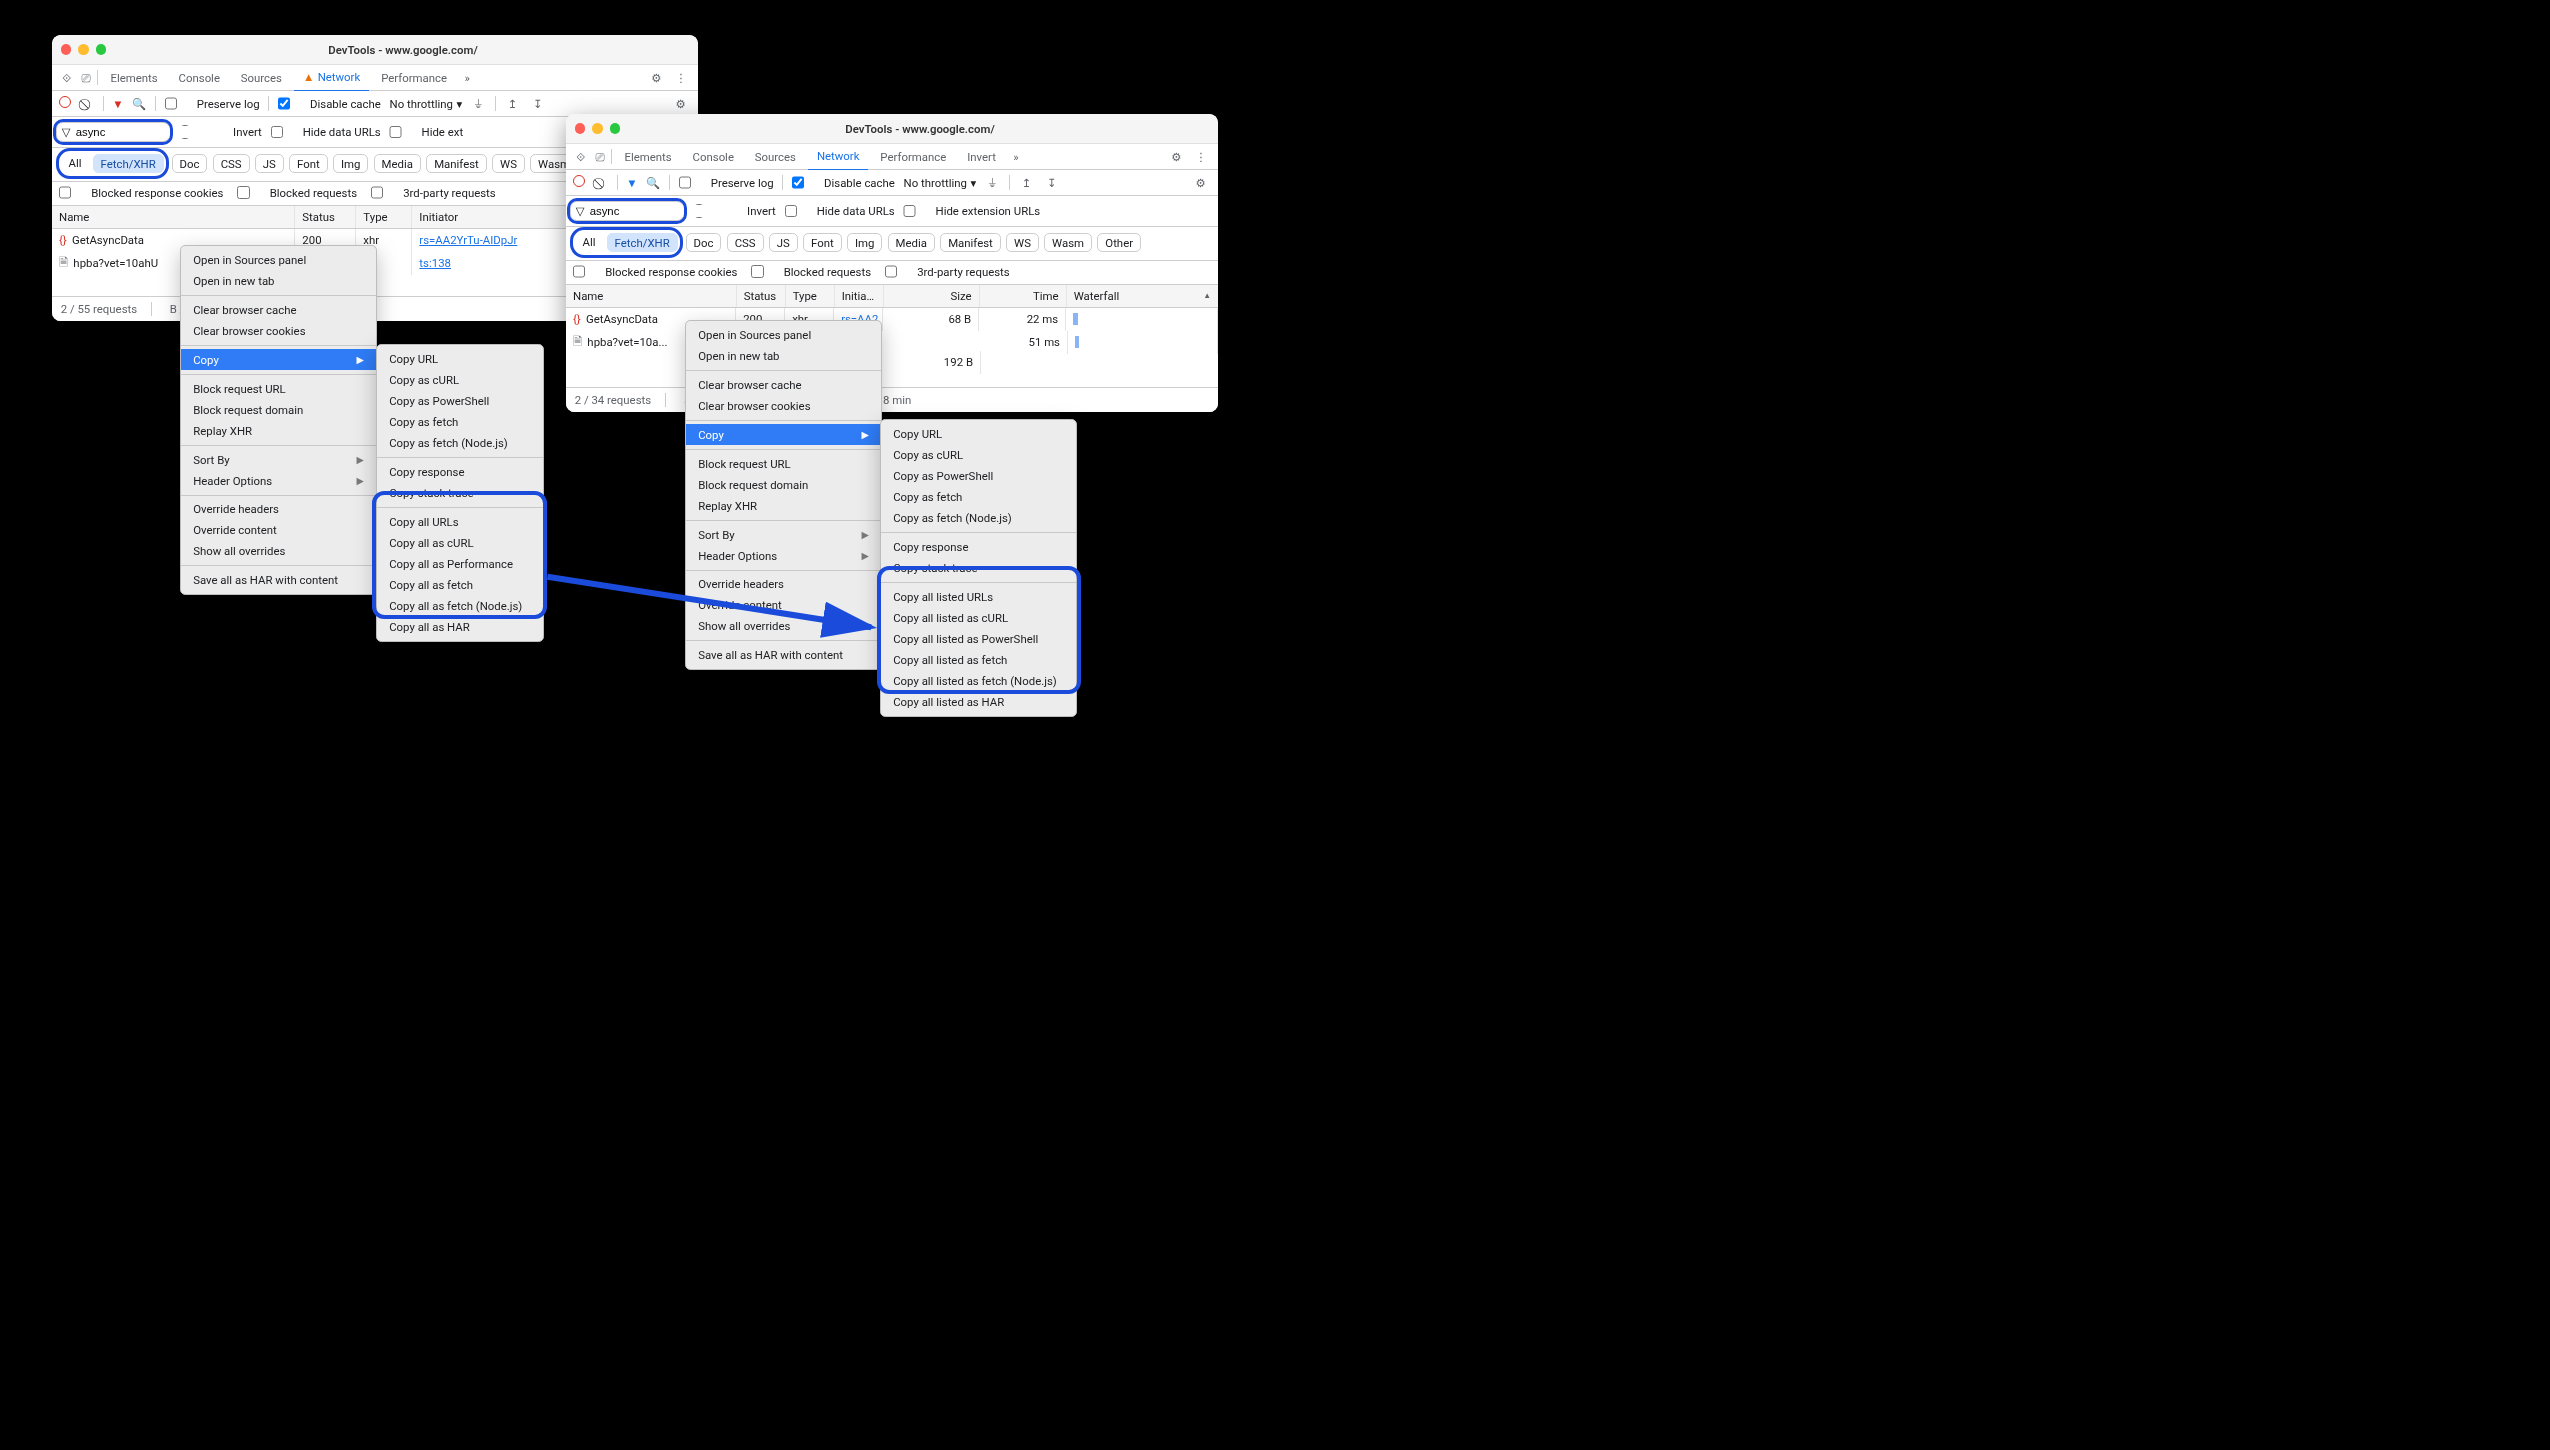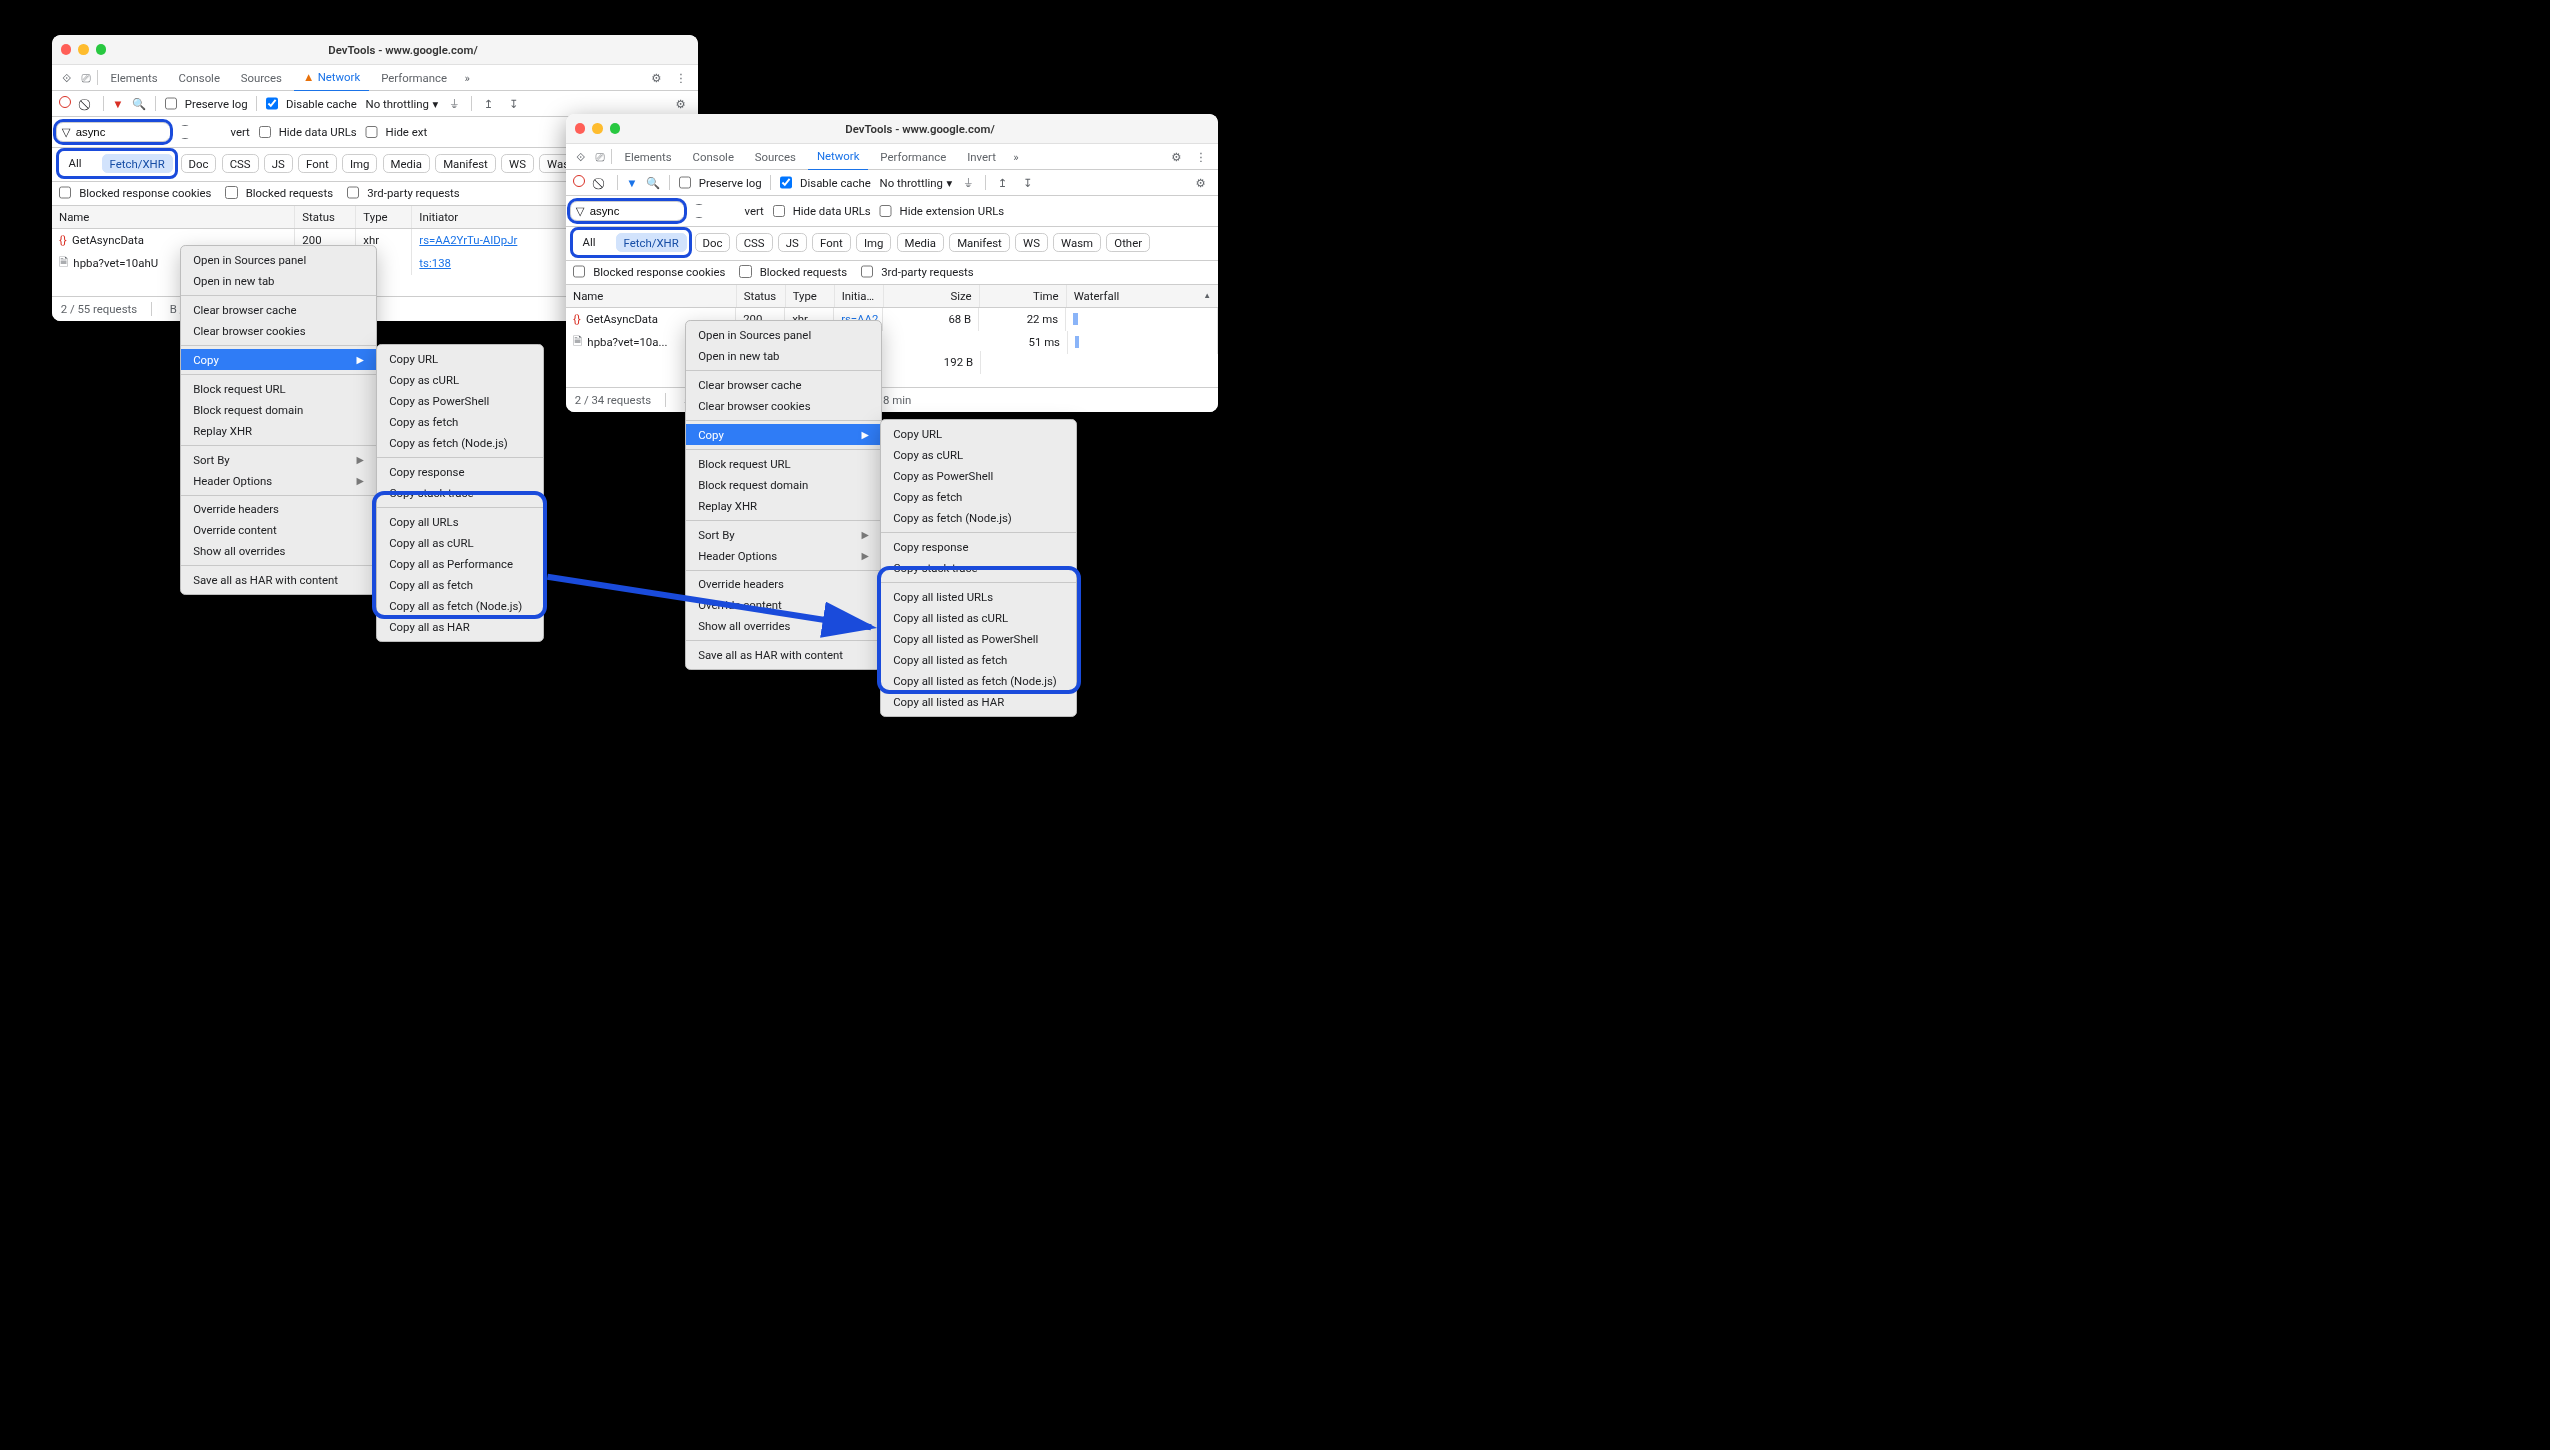--- a/index.html
+++ b/index.html
@@ -66,21 +66,21 @@
   align-items:center;
   gap:8.7px;
   padding:0 7px;
   border-bottom:0.9px solid #cdcdcd;
 }
 .rec-btn { width:12.2px; height:12.2px; border-radius:50%; border:1.7px solid #d93025; display:inline-block;}
 .no-btn { width:14px; height:14px; display:inline-flex; align-items:center; justify-content:center; }
 .funnel { color:#d93025; }
 .funnel.blue { color:#1a73e8; }
 .mag { color:#5f6368; }
-.chk { display:flex; align-items:center; gap:8px; color:#202124; }
+.chk { display:flex; align-items:center; gap:20px; color:#202124; }
 .chk input { width:12.2px; height:12.2px; }
 .throttle { display:flex; align-items:center; gap:3.5px; color:#202124; }
 .tb-icon { color:#5f6368; padding:0 3.5px;}
 .divider { width:0.9px; height:15.7px; background:#cdcdcd; }
 
 .filterbar {
   padding:5.2px 7px;
   display:flex;
   align-items:center;
   gap:8.7px;
@@ -121,24 +121,24 @@
   border:0.9px solid #cdcdcd;
   border-radius:5.2px;
   padding:1.7px 7px;
   font-size:11.4px;
   background:#fff;
   cursor:pointer;
 }
 .pill.selected { background:#d2e3fc; border-color:#d2e3fc; color:#174ea6;}
 .pill-group-hl {
   outline: 3.5px solid #1a4bdb;
-  border-radius:5px;
+  border-radius:11px;
   padding:2.6px;
   display:flex;
-  gap:13px;
+  gap:4px;
 }
 
 .extra-checks {
   padding:3.5px 7px 5.2px;
   display:flex;
   gap:14px;
   border-bottom:0.9px solid #cdcdcd;
 }
 
 .grid-header {

